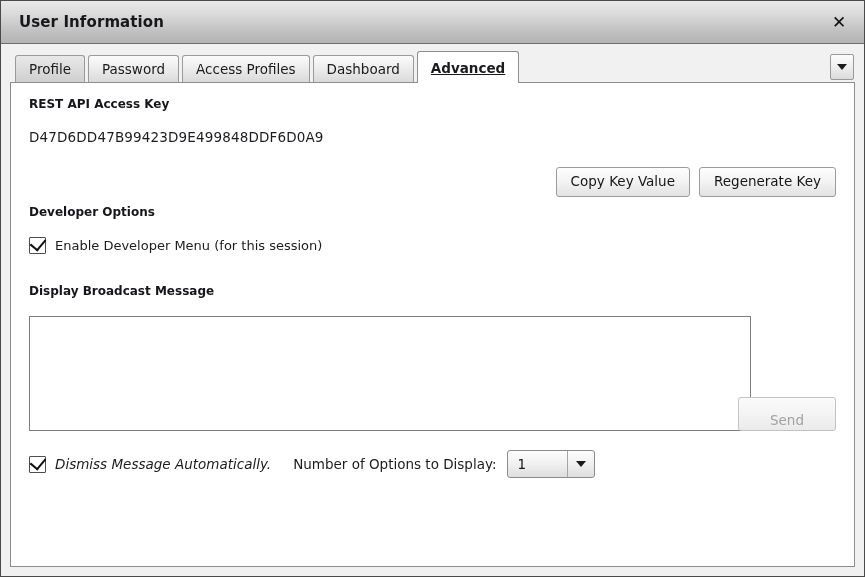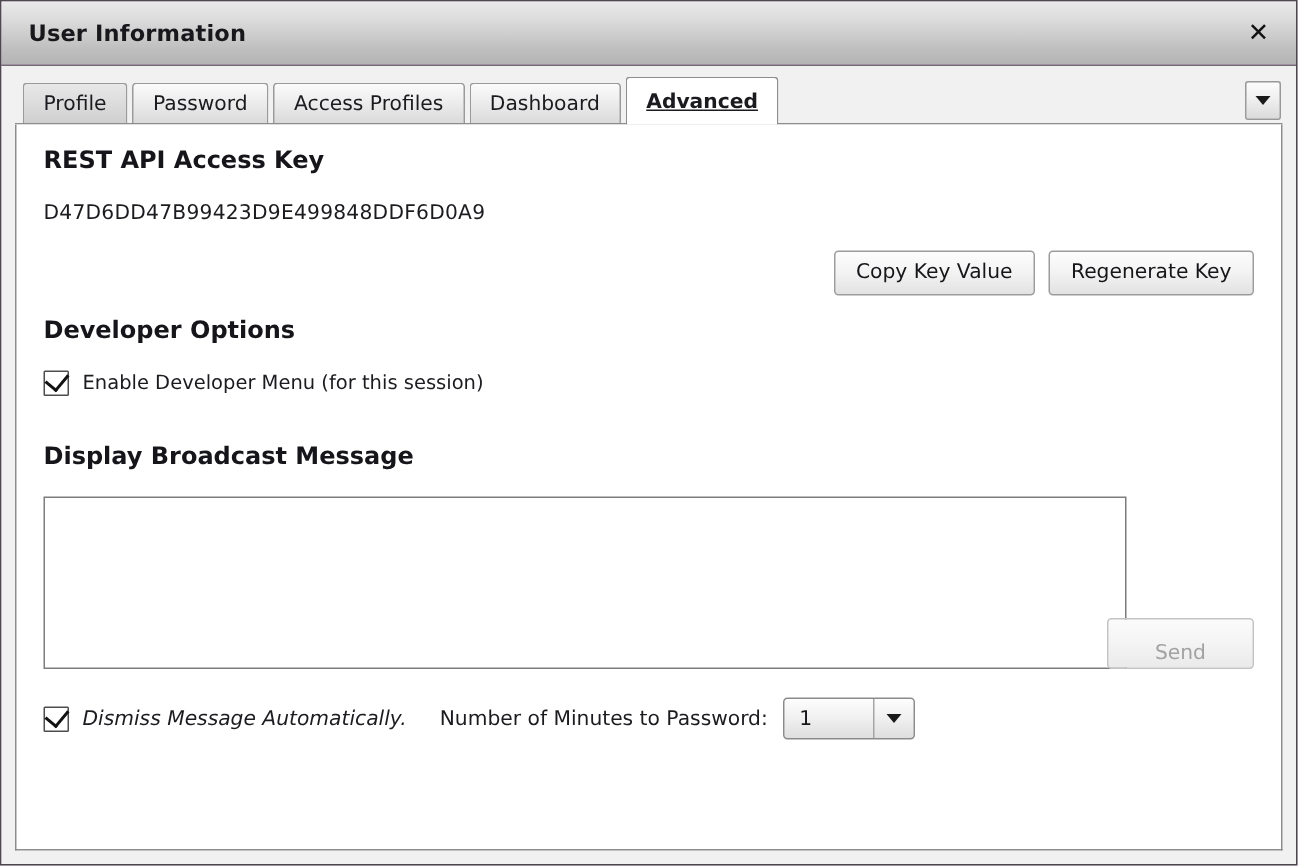--- a/index.html
+++ b/index.html
@@ -151,21 +151,21 @@
     background: #ffffff;
     border: 1px solid #8d8d8d;
     border-top: none;
     padding: 14px 18px 10px 18px;
     position: relative;
     min-height: 0;
     overflow: hidden;
   }
 
   .section-heading {
-    font-size: 16px;
+    font-size: 12px;
     font-weight: bold;
     color: #15151a;
     margin: 0 0 18px 0;
   }
   .section-heading.gap-top { margin-top: 0; }
 
   .keyvalue {
     font-size: 13.5px;
     color: #1c1c20;
     margin: 0 0 0 0;
@@ -371,21 +371,21 @@
       <div class="broadcast-wrap">
         <textarea class="broadcast-area" placeholder="" style=""></textarea>
         <button class="btn disabled send-btn">Send</button>
       </div>
 
       <div class="dismiss-row">
         <span class="checkbox">
           <span class="tick"></span>
         </span>
         <span class="dismiss-text">Dismiss Message Automatically.</span>
-        <span class="minutes-label">Number of Minutes to Password:</span>
+        <span class="minutes-label">Number of Options to Display:</span>
         <span class="combo">
           <span class="combo-value">1</span>
           <span class="combo-arrow">
             <span class="caret"></span>
           </span>
         </span>
       </div>
 
     </div>
   </div>

